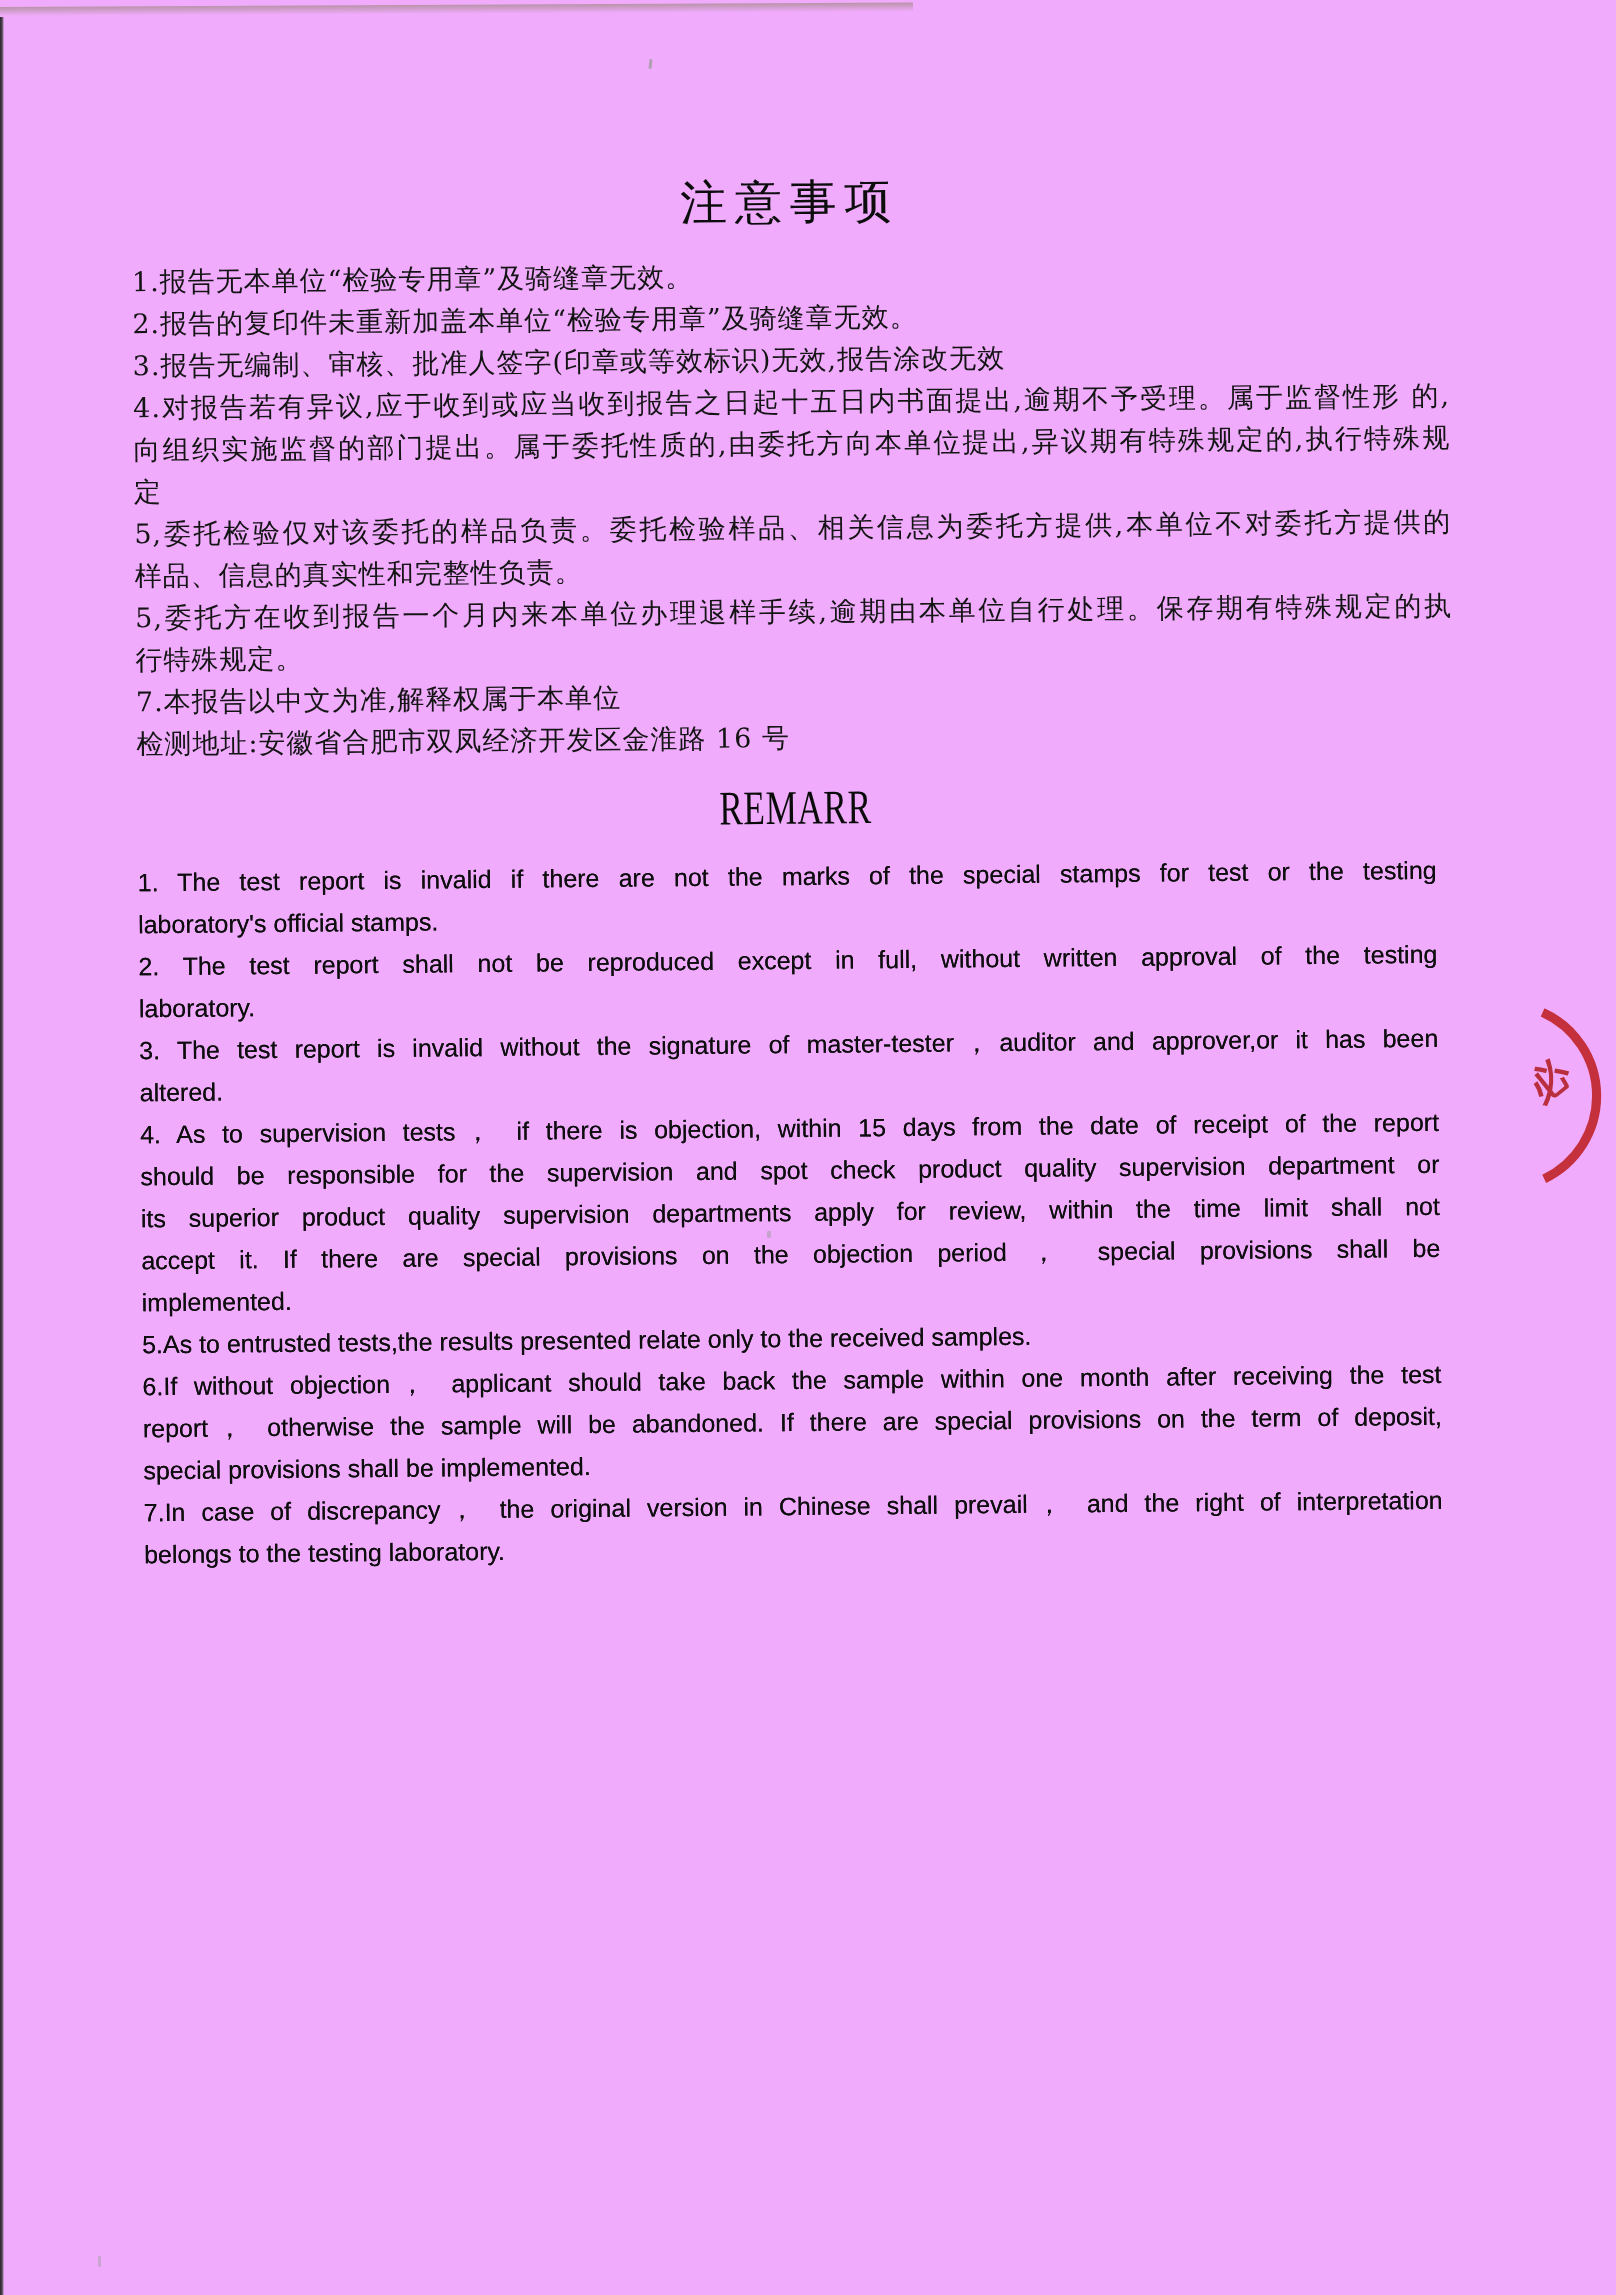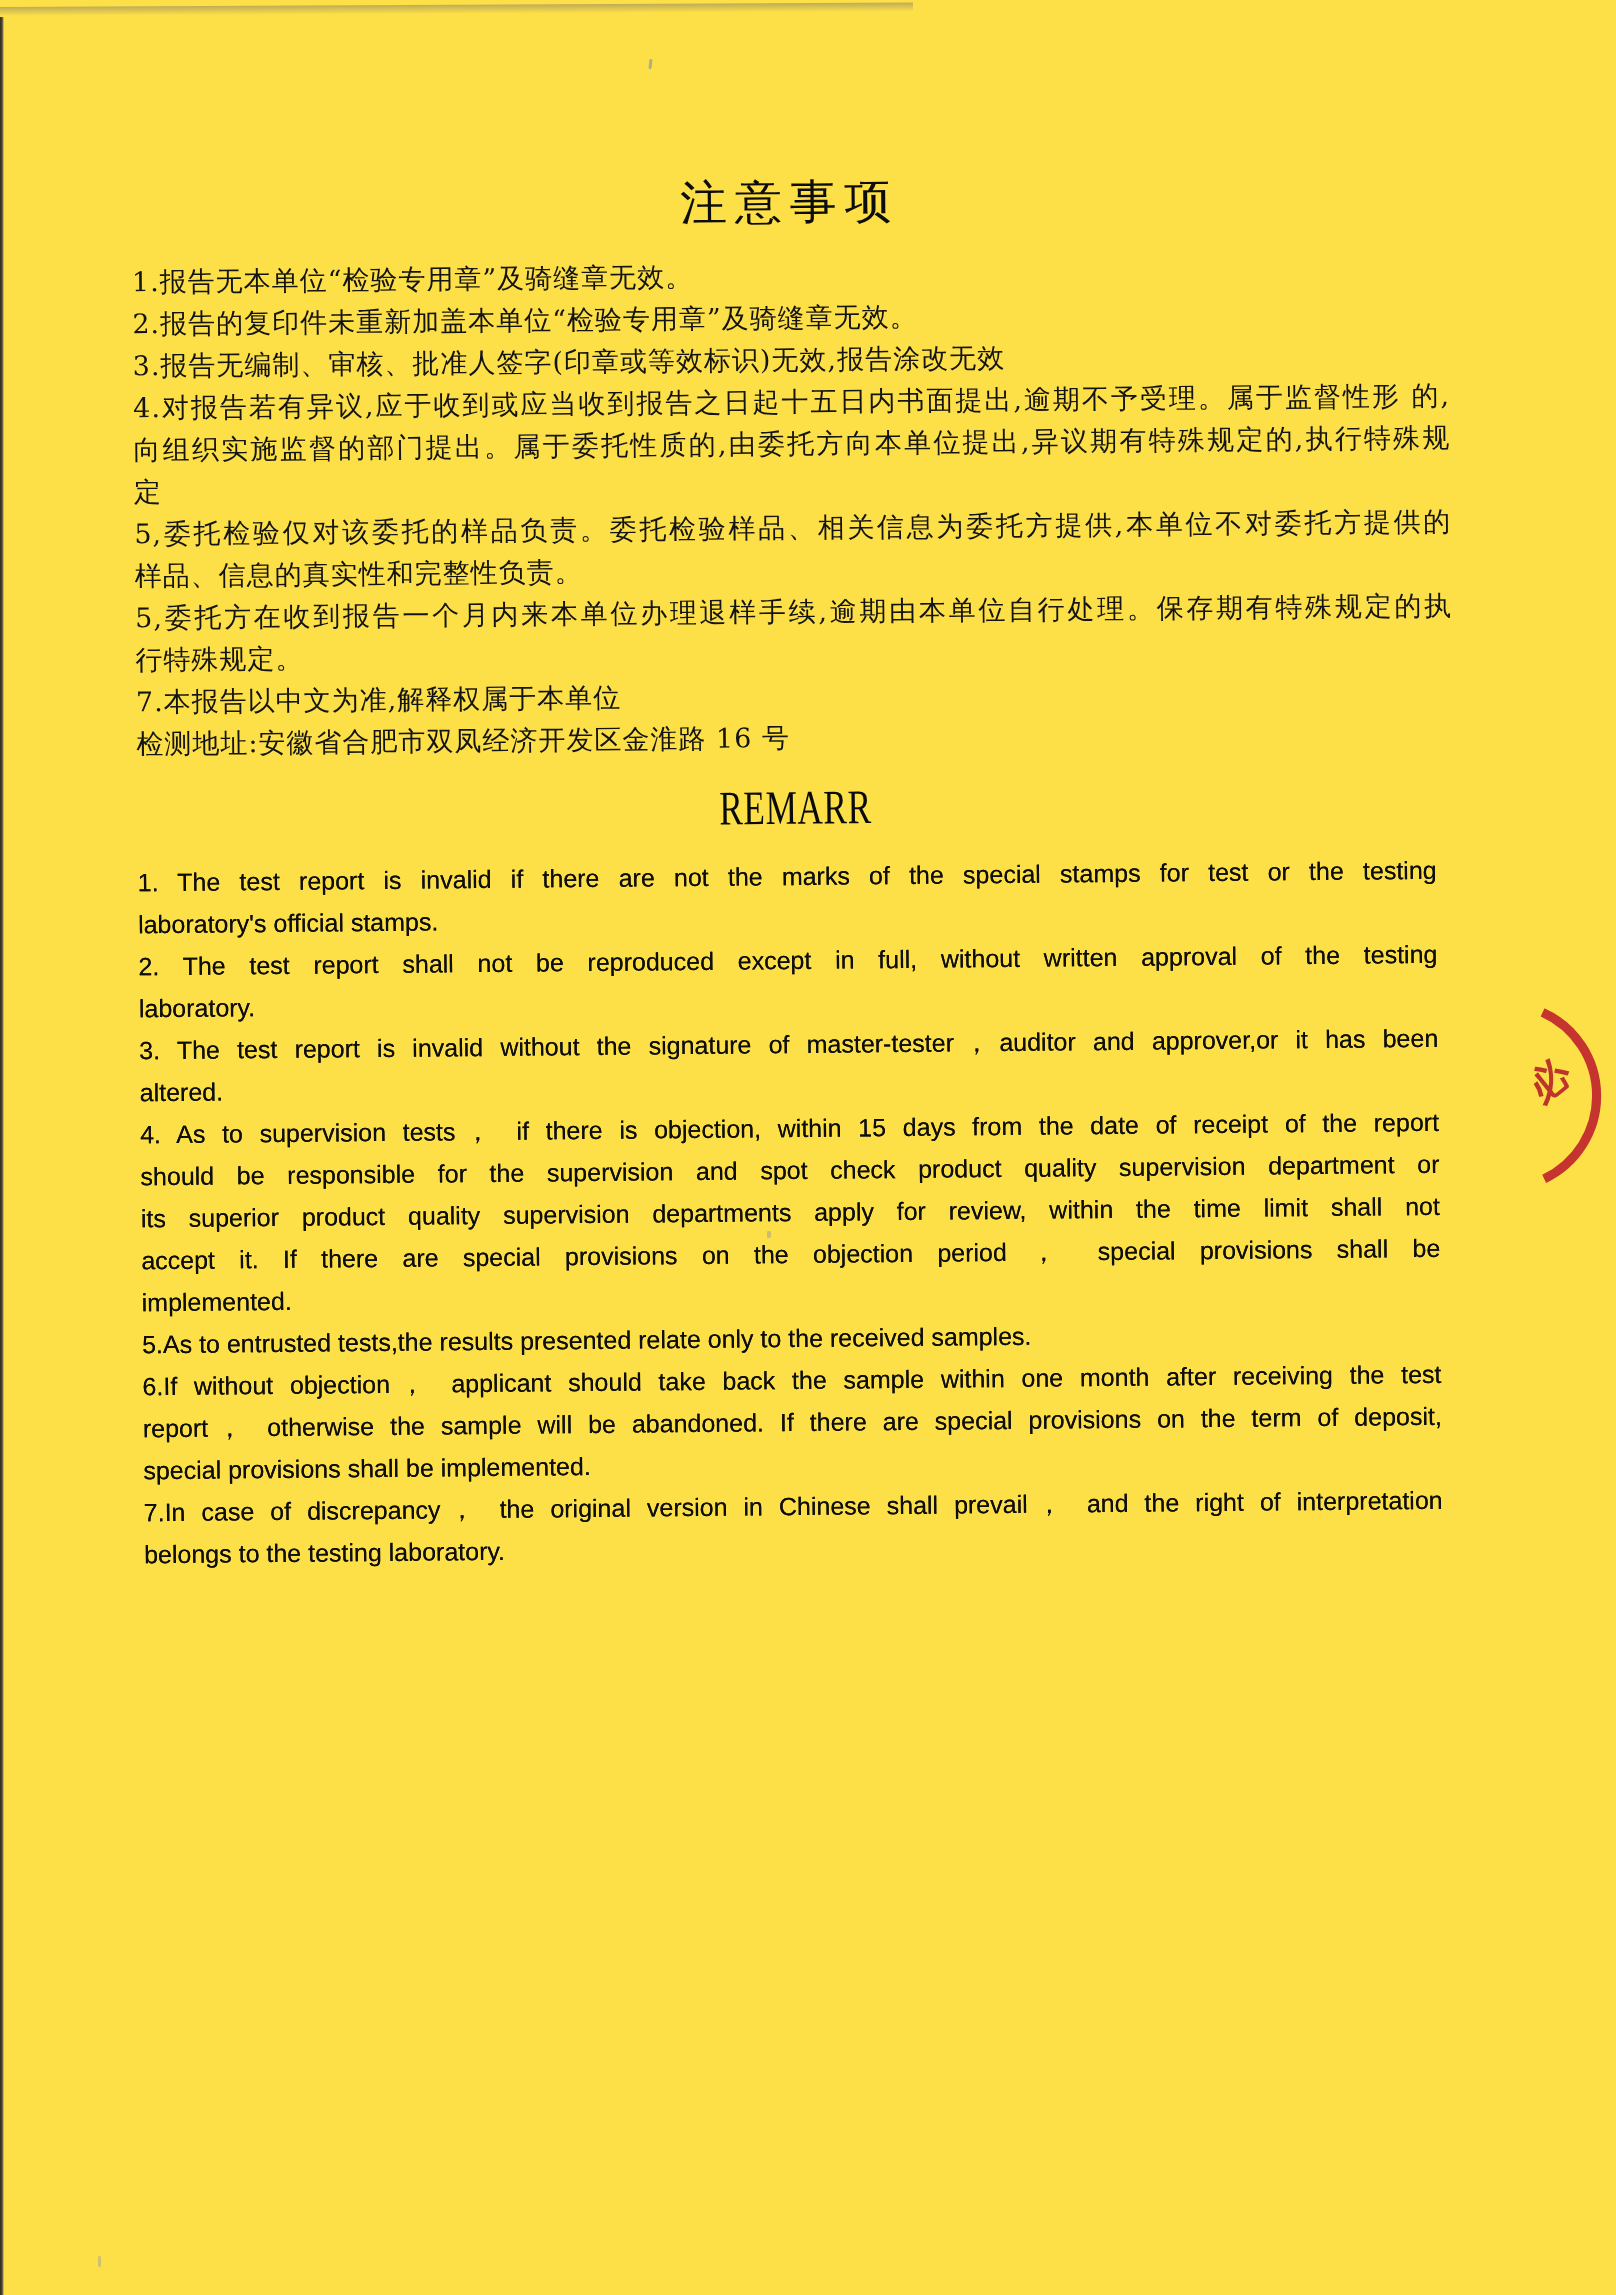--- a/index.html
+++ b/index.html
@@ -1,18 +1,18 @@
 <!DOCTYPE html>
 <html style="font-size:10.4px"><head>
 <meta charset="utf-8">
 <style>
   html,body { margin:0; padding:0; background:#ffffff; }
   .page {
     position:relative; width:1616px; height:2295px;
-    background:#fde047; overflow:hidden;
+    background:#f0abfc; overflow:hidden;
     font-family:"Liberation Sans", sans-serif;
   }
   
   .top-edge {
     position:absolute; top:-5.2px; left:-7.8px; width:1643px; height:15.6px;
     background:linear-gradient(to bottom, #241c0f 0%, #3b3category 0%, #241c0f 35%, #5a4f36 62%, #8e8366 82%, rgba(150,140,115,0) 100%);
     transform:rotate(-0.28deg); transform-origin:left center;
   }
   .top-edge-shadow {
     position:absolute; top:6.5px; left:0; width:913px; height:9px;

